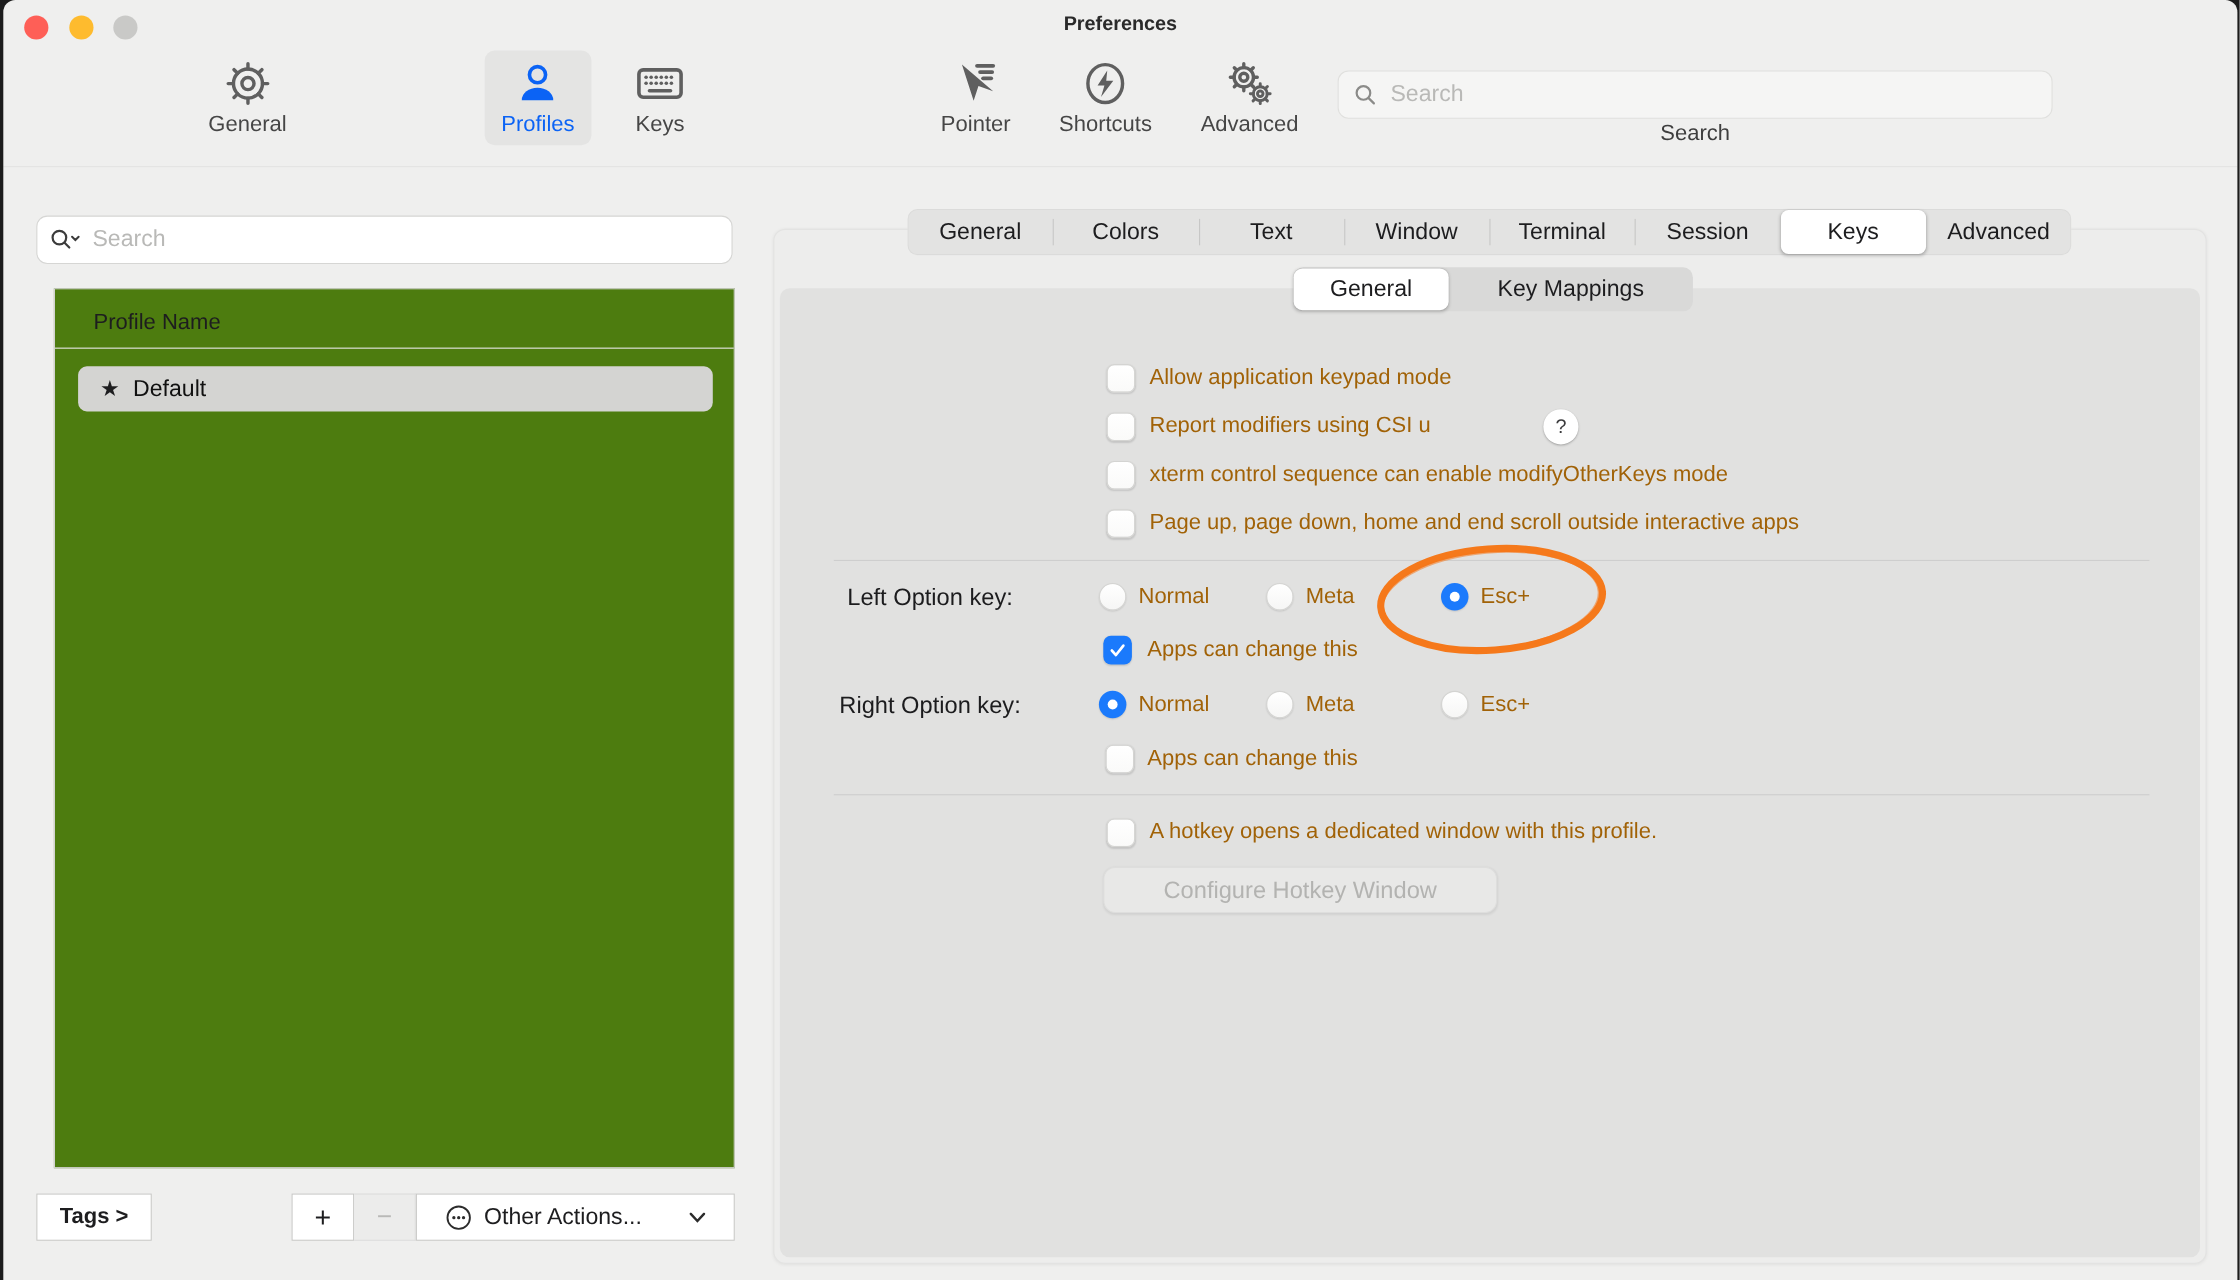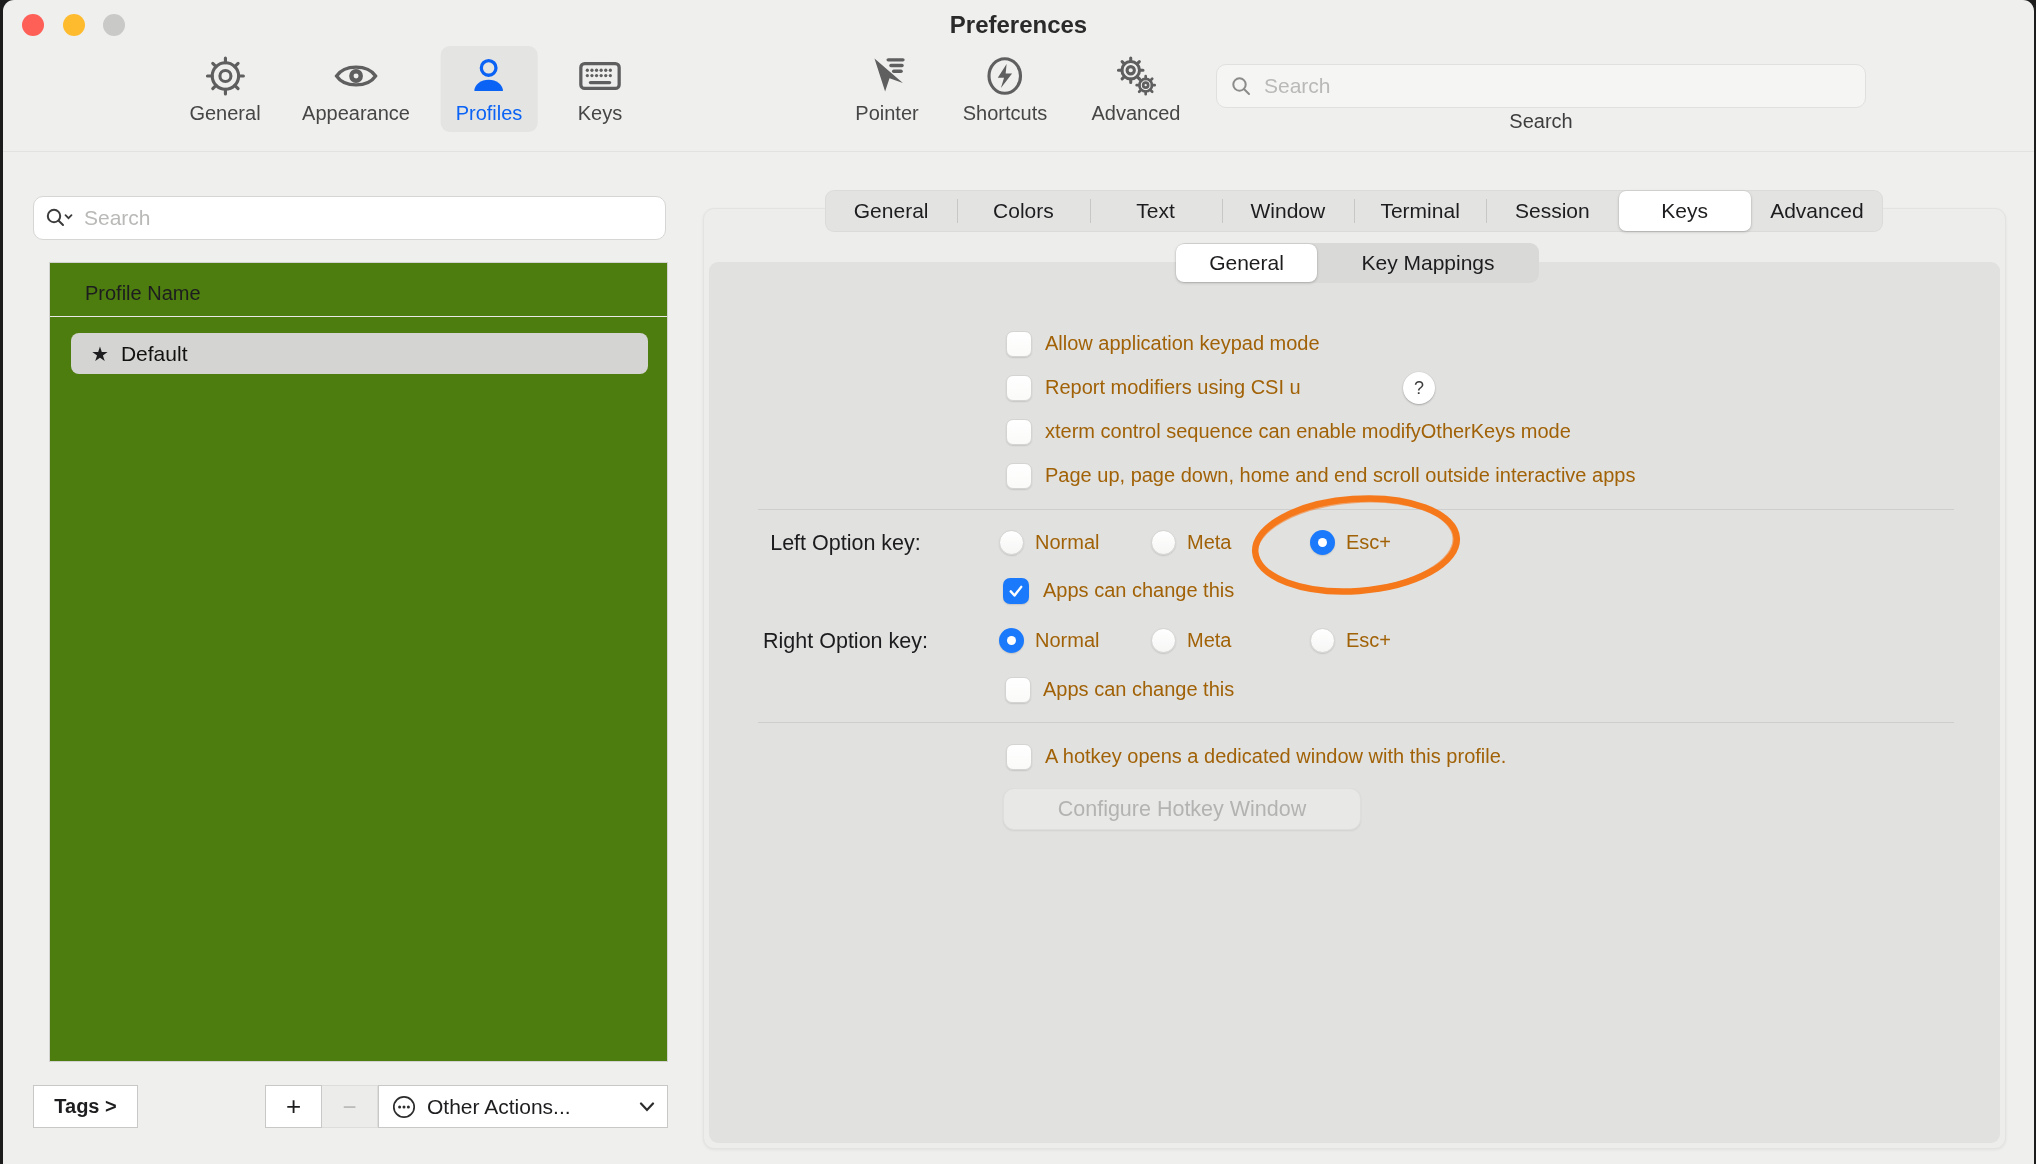--- a/index.html
+++ b/index.html
@@ -14,21 +14,21 @@
     position:absolute;left:3px;top:0;width:2031px;height:1164px;
     background:#efefee;border-radius:11px 11px 0 0;
   }
   
   .tlight{position:absolute;width:22px;height:22px;border-radius:50%;top:14px;}
   .tl-red{left:19px;background:#fe5f57;}
   .tl-yellow{left:60px;background:#febb2e;}
   .tl-gray{left:100px;background:#c9c9c7;}
   .win-title{
     position:absolute;left:0;right:0;top:11px;text-align:center;
-    font-size:24px;font-weight:bold;color:#2a2a2a;
+    font-size:18px;font-weight:bold;color:#2a2a2a;
   }
   
   .titem{
     position:absolute;top:46px;transform:translateX(-50%);
     display:flex;flex-direction:column;align-items:center;
     padding:7px 15px 7px 15px;border-radius:9px;cursor:default;
   }
   .titem .ticon{width:46px;height:46px;display:flex;align-items:center;justify-content:center;}
   .titem .tlabel{font-size:20px;color:#464646;margin-top:3px;white-space:nowrap;}
   .titem.selected{background:#e4e4e3;}
@@ -79,21 +79,21 @@
   .tags-btn{position:absolute;left:30px;top:1085px;width:105px;height:43px;font-weight:bold;}
   .pm-group{position:absolute;left:262px;top:1085px;width:113px;height:43px;display:flex;}
   .pm-plus{width:57px;height:43px;font-size:26px;font-weight:300;}
   .pm-minus{
     width:56px;height:43px;background:#ececeb;border:1px solid #dddddc;border-left:none;
     box-sizing:border-box;display:flex;align-items:center;justify-content:center;
     font-size:24px;color:#b9b9b7;
   }
   .other-actions{
     position:absolute;left:375px;top:1085px;width:290px;height:43px;
-    justify-content:flex-start;padding:0 12px;
+    justify-content:flex-start;padding:0 25px;
   }
   .other-actions .oa-label{margin-left:10px;font-size:21px;flex:1;text-align:left;}
   
   .panel-outer{
     position:absolute;left:700px;top:208px;width:1303px;height:941px;
     background:#ededec;border:1px solid #e3e3e2;border-radius:11px;box-sizing:border-box;
     box-shadow:0 1px 3px rgba(0,0,0,0.06);
   }
   .panel-inner{
     position:absolute;left:706px;top:262px;width:1291px;height:881px;
@@ -183,30 +183,20 @@
     <div class="ticon">
       <svg width="44" height="44" viewBox="0 0 24 24" fill="none" stroke="#5f5f5f" stroke-width="1.7" stroke-linecap="round">
         <circle cx="12" cy="12" r="7.2"></circle>
           <circle cx="12" cy="12" r="3"></circle>
         <path d="M12 4.8V2.2 M12 19.2v2.6 M4.8 12H2.2 M19.2 12h2.6 M6.9 6.9L5.1 5.1 M17.1 17.1l1.8 1.8 M6.9 17.1l-1.8 1.8 M17.1 6.9l1.8-1.8"></path>
       </svg>
     </div>
     <div class="tlabel">General</div>
   </div>
 
-  <div class="titem" style="left:353px">
-    <div class="ticon">
-      <svg width="46" height="46" viewBox="0 0 24 24" fill="none" stroke="#5f5f5f" stroke-width="1.7">
-        <path d="M1.8 12C6 5.8 18 5.8 22.2 12 18 18.2 6 18.2 1.8 12Z"></path>
-        <circle cx="12" cy="12" r="3.6" fill="#5f5f5f" stroke="none"></circle>
-        <circle cx="12" cy="12" r="1.3" fill="#efefee" stroke="none"></circle>
-      </svg>
-    </div>
-    <div class="tlabel">Appearance</div>
-  </div>
 
   <div class="titem selected" style="left:486px">
     <div class="ticon">
       <svg width="44" height="44" viewBox="0 0 24 24">
         <circle cx="12" cy="7.6" r="4" fill="none" stroke="#0b63f5" stroke-width="1.8"></circle>
         <path d="M4.2 20.2a7.8 6.2 0 0 1 15.6 0z" fill="#0b63f5"></path>
       </svg>
     </div>
     <div class="tlabel">Profiles</div>
   </div>

